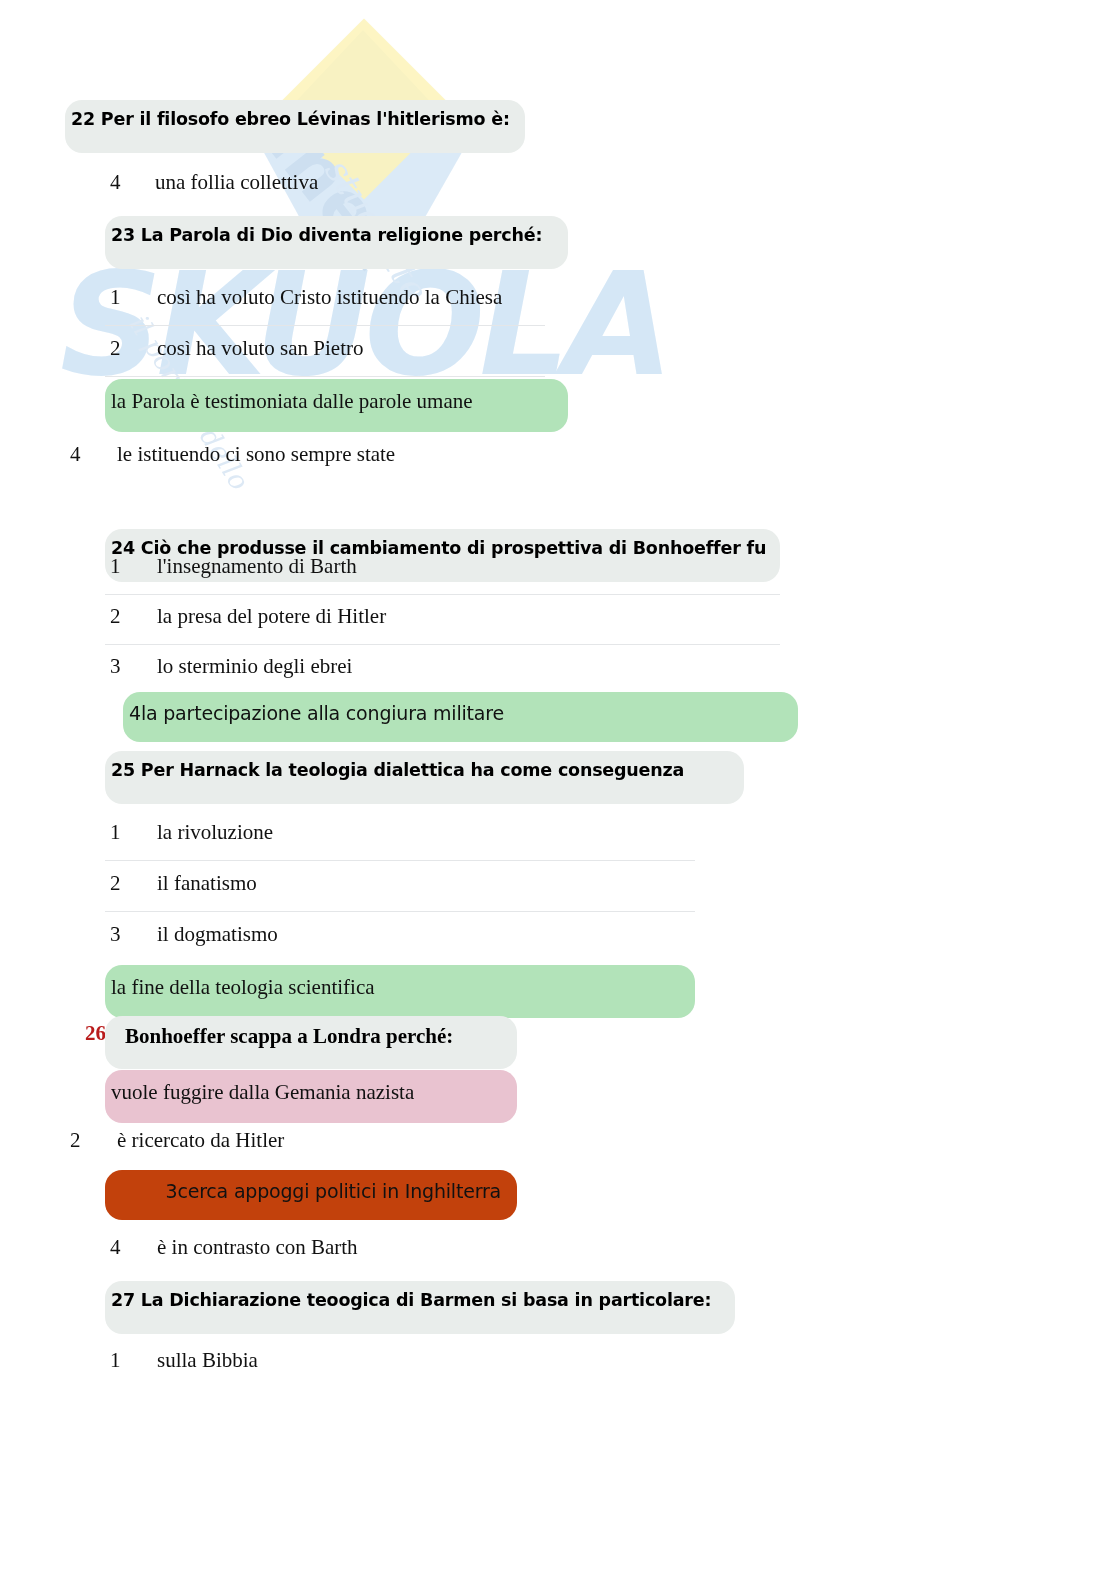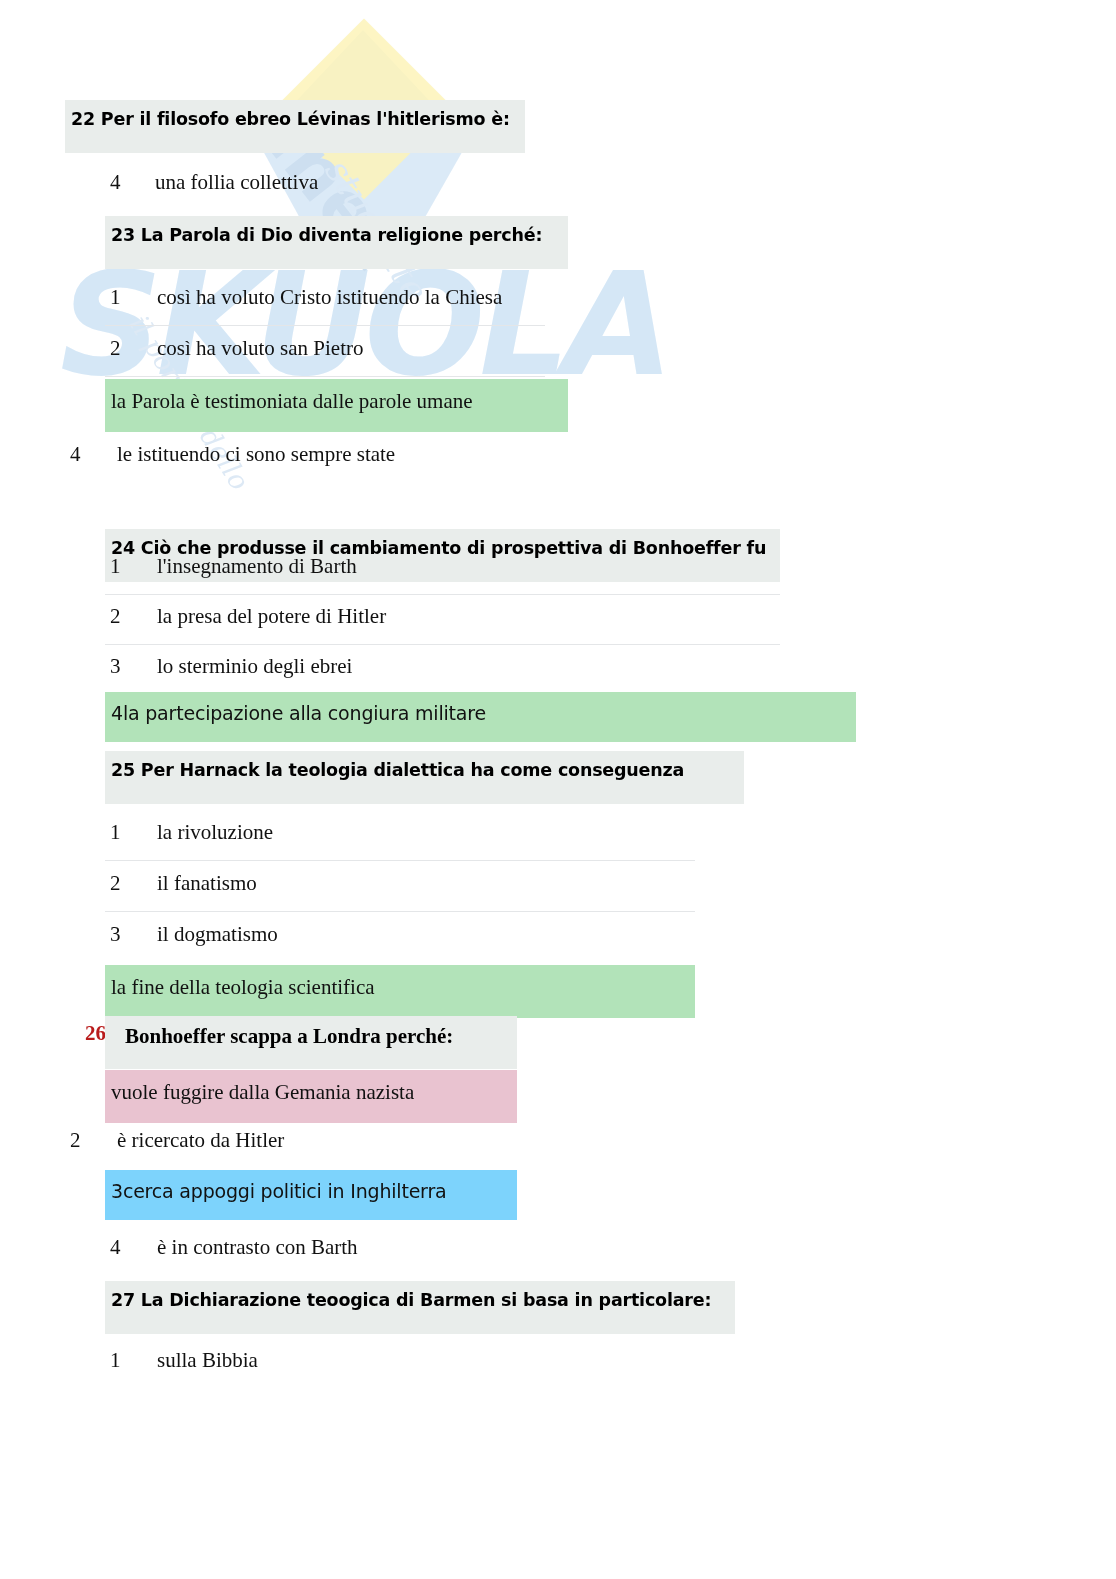--- a/index.html
+++ b/index.html
@@ -97,20 +97,21 @@
   
   #page {
     position: relative;
     z-index: 2;
     width: 1116px;
     height: 1579px;
   }
   .row {
     position: absolute;
     box-sizing: border-box;
+    border-radius: 17px;
   }
 
   
   .qhead {
     background: #e9edeb;
     font-family: "DejaVu Sans", sans-serif;
     font-weight: bold;
     font-size: 17.5px;
     color: #000000;
     letter-spacing: -0.2px;
@@ -155,21 +156,21 @@
   
   .hl {
     font-family: "Liberation Serif", serif;
     font-size: 21px;
     color: #111;
     white-space: nowrap;
     padding: 10px 16px 18px 6px;
     box-sizing: border-box;
   }
   .hl.green { background: #b2e3b9; }
-  .hl.green-pale { background: #7dd3fc; }
+  .hl.green-pale { background: #c2410c; text-align: right; }
   .hl.pink { background: #e9c3d0; }
   .hl.sans {
     font-family: "DejaVu Sans", sans-serif;
     font-size: 19px;
     letter-spacing: -0.2px;
   }
 </style>
 </head>
 <body>
 
@@ -232,21 +233,21 @@
     <span>la presa del potere di Hitler</span>
   </div>
   <div class="sep" style="left:105px; top:644px; width:675px;"></div>
 
   <div class="row opt" style="left:110px; top:654px;">
     <span class="num">3</span>
     <span style="display:inline-block; width:26px;"></span>
     <span>lo sterminio degli ebrei</span>
   </div>
 
-  <div class="row hl green sans" style="left:105px; top:692px; width:751px;">
+  <div class="row hl green sans" style="left:123px; top:692px; width:675px;">
     <span>4la partecipazione alla congiura militare</span>
   </div>
 
   <div class="row qhead" style="left:105px; top:751px; width:639px;">25 Per Harnack la teologia dialettica ha come conseguenza</div>
 
   <div class="row opt" style="left:110px; top:820px;">
     <span class="num">1</span>
     <span style="display:inline-block; width:26px;"></span>
     <span>la rivoluzione</span>
   </div>

